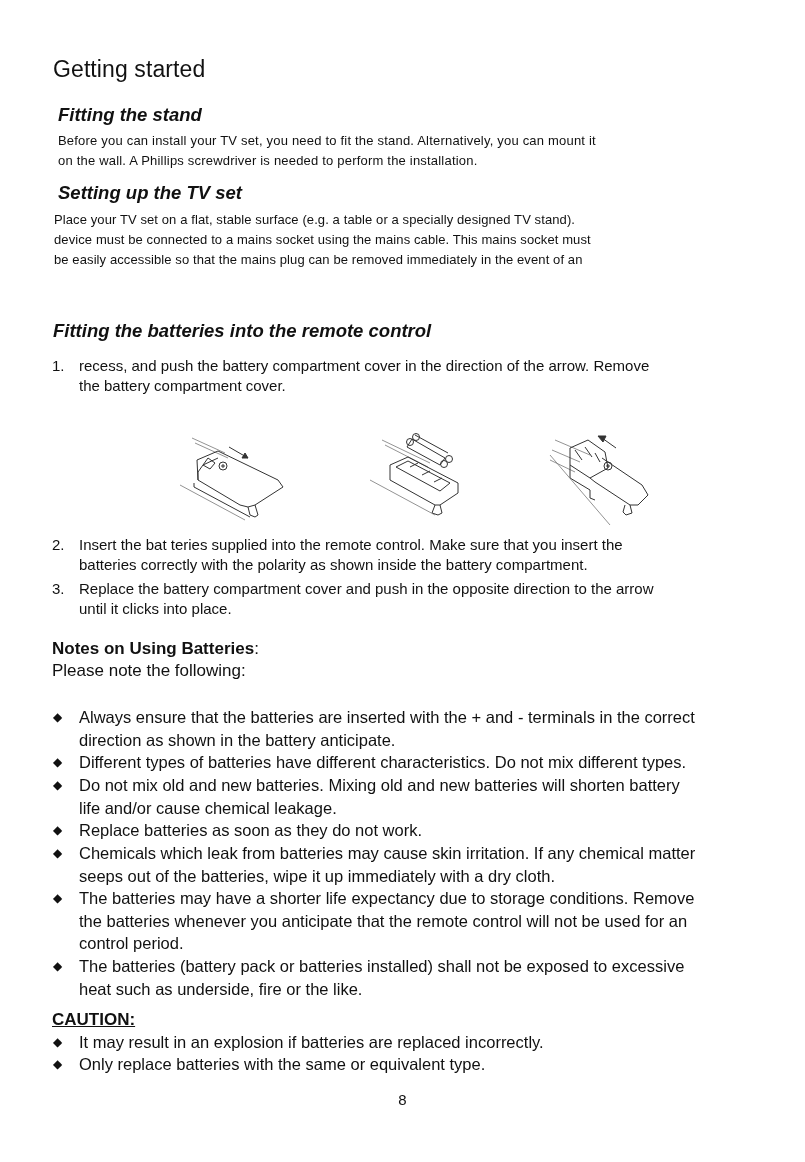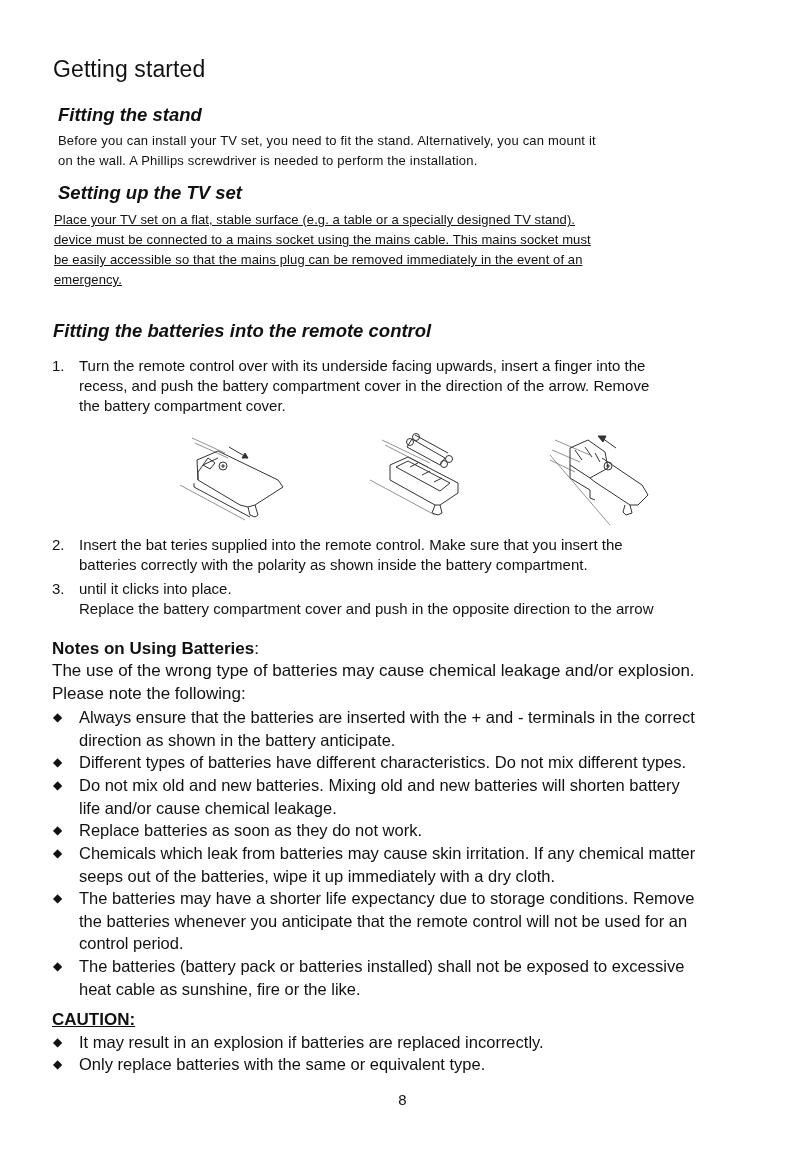--- a/index.html
+++ b/index.html
@@ -29,33 +29,31 @@
 
 <div class="abs h1">Getting started</div>
 
 <div class="abs h2" style="left:58px; top:104px;">Fitting the stand</div>
 <div class="abs p" style="left:58px; top:131px; letter-spacing:0.2px;">
   <div>Before you can install your TV set, you need to fit the stand. Alternatively, you can mount it</div>
   <div>on the wall. A Phillips screwdriver is needed to perform the installation.</div>
 </div>
 
 <div class="abs h2" style="left:58px; top:182px;">Setting up the TV set</div>
-<div class="abs p" style="left:54px; top:210px; letter-spacing:0.1px;text-decoration:underline;">
+<div class="abs p" style="left:54px; top:210px; letter-spacing:0.1px;">
   <div>Place your TV set on a flat, stable surface (e.g. a table or a specially designed TV stand).</div>
   <div>device must be connected to a mains socket using the mains cable. This mains socket must</div>
   <div>be easily accessible so that the mains plug can be removed immediately in the event of an</div>
-  <div>emergency.</div>
 </div>
 
 <div class="abs h2" style="left:53px; top:320px;">Fitting the batteries into the remote control</div>
 
 <div class="abs num-item" style="left:52px; top:356px; width:720px; height:60px;">
   <span class="n">1.</span>
   <div class="t">
-    <div>Turn the remote control over with its underside facing upwards, insert a finger into the</div>
     <div>recess, and push the battery compartment cover in the direction of the arrow. Remove</div>
     <div>the battery compartment cover.</div>
   </div>
 </div>
 
 <svg style="left:170px; top:425px;" width="150" height="100" viewBox="0 0 150 100">
   <path class="lt" d="M22,13 L55,28 M25,18 L58,33"></path>
   <path class="ln" d="M27,35 L48,26 L108,55 L113,62 L85,80 L78,82 L70,80 L28,55 Z"></path>
   <path class="ln" d="M28,55 L28,47 L33,40 L48,33"></path>
   <path class="ln" d="M85,80 L88,90 L85,92 L80,90 L78,82"></path>
@@ -101,30 +99,29 @@
   <span class="n">2.</span>
   <div class="t">
     <div>Insert the bat teries supplied into the remote  control. Make sure that you insert the</div>
     <div>batteries correctly with the polarity as shown inside the battery compartment.</div>
   </div>
 </div>
 
 <div class="abs num-item" style="left:52px; top:579px; width:720px; height:40px;">
   <span class="n">3.</span>
   <div class="t">
+    <div>Replace the battery compartment cover and push  in the opposite direction to the arrow</div>
     <div>until it clicks into place.</div>
-    <div>Replace the battery compartment cover and push  in the opposite direction to the arrow</div>
   </div>
 </div>
 
 <div class="abs notes" style="left:52px; top:638px;">
   <b>Notes on Using Batteries</b><span>:</span>
 </div>
 <div class="abs notes" style="left:52px; top:660px;">
-  <div>The use of the wrong type of batteries may cause chemical leakage and/or explosion.</div>
   <div>Please note the following:</div>
 </div>
 
 <div class="bul" style="left:53px; top:706px; width:720px; height:45px;">
   <span class="d">◆</span>
   <div class="t">
     <div>Always ensure that the batteries are inserted with the + and - terminals in the correct</div>
     <div>direction as shown in the battery anticipate.</div>
   </div>
 </div>
@@ -165,21 +162,21 @@
     <div>The batteries may have a shorter life expectancy due to storage conditions. Remove</div>
     <div>the batteries whenever you anticipate that the remote control will not be used for an</div>
     <div>control period.</div>
   </div>
 </div>
 
 <div class="bul" style="left:53px; top:955px; width:720px; height:45px;">
   <span class="d">◆</span>
   <div class="t">
     <div>The batteries (battery pack or batteries installed) shall not be exposed to excessive</div>
-    <div>heat cable as sunshine, fire or the like.</div>
+    <div>heat such as underside, fire or the like.</div>
   </div>
 </div>
 
 <div class="abs notes" style="left:52px; top:1009px; font-weight:bold;text-decoration:underline;">CAUTION:</div>
 
 <div class="bul" style="left:53px; top:1031px; width:720px; height:22px;">
   <span class="d">◆</span>
   <div class="t">
     <div>It may result in an explosion if batteries are replaced incorrectly.</div>
   </div>

